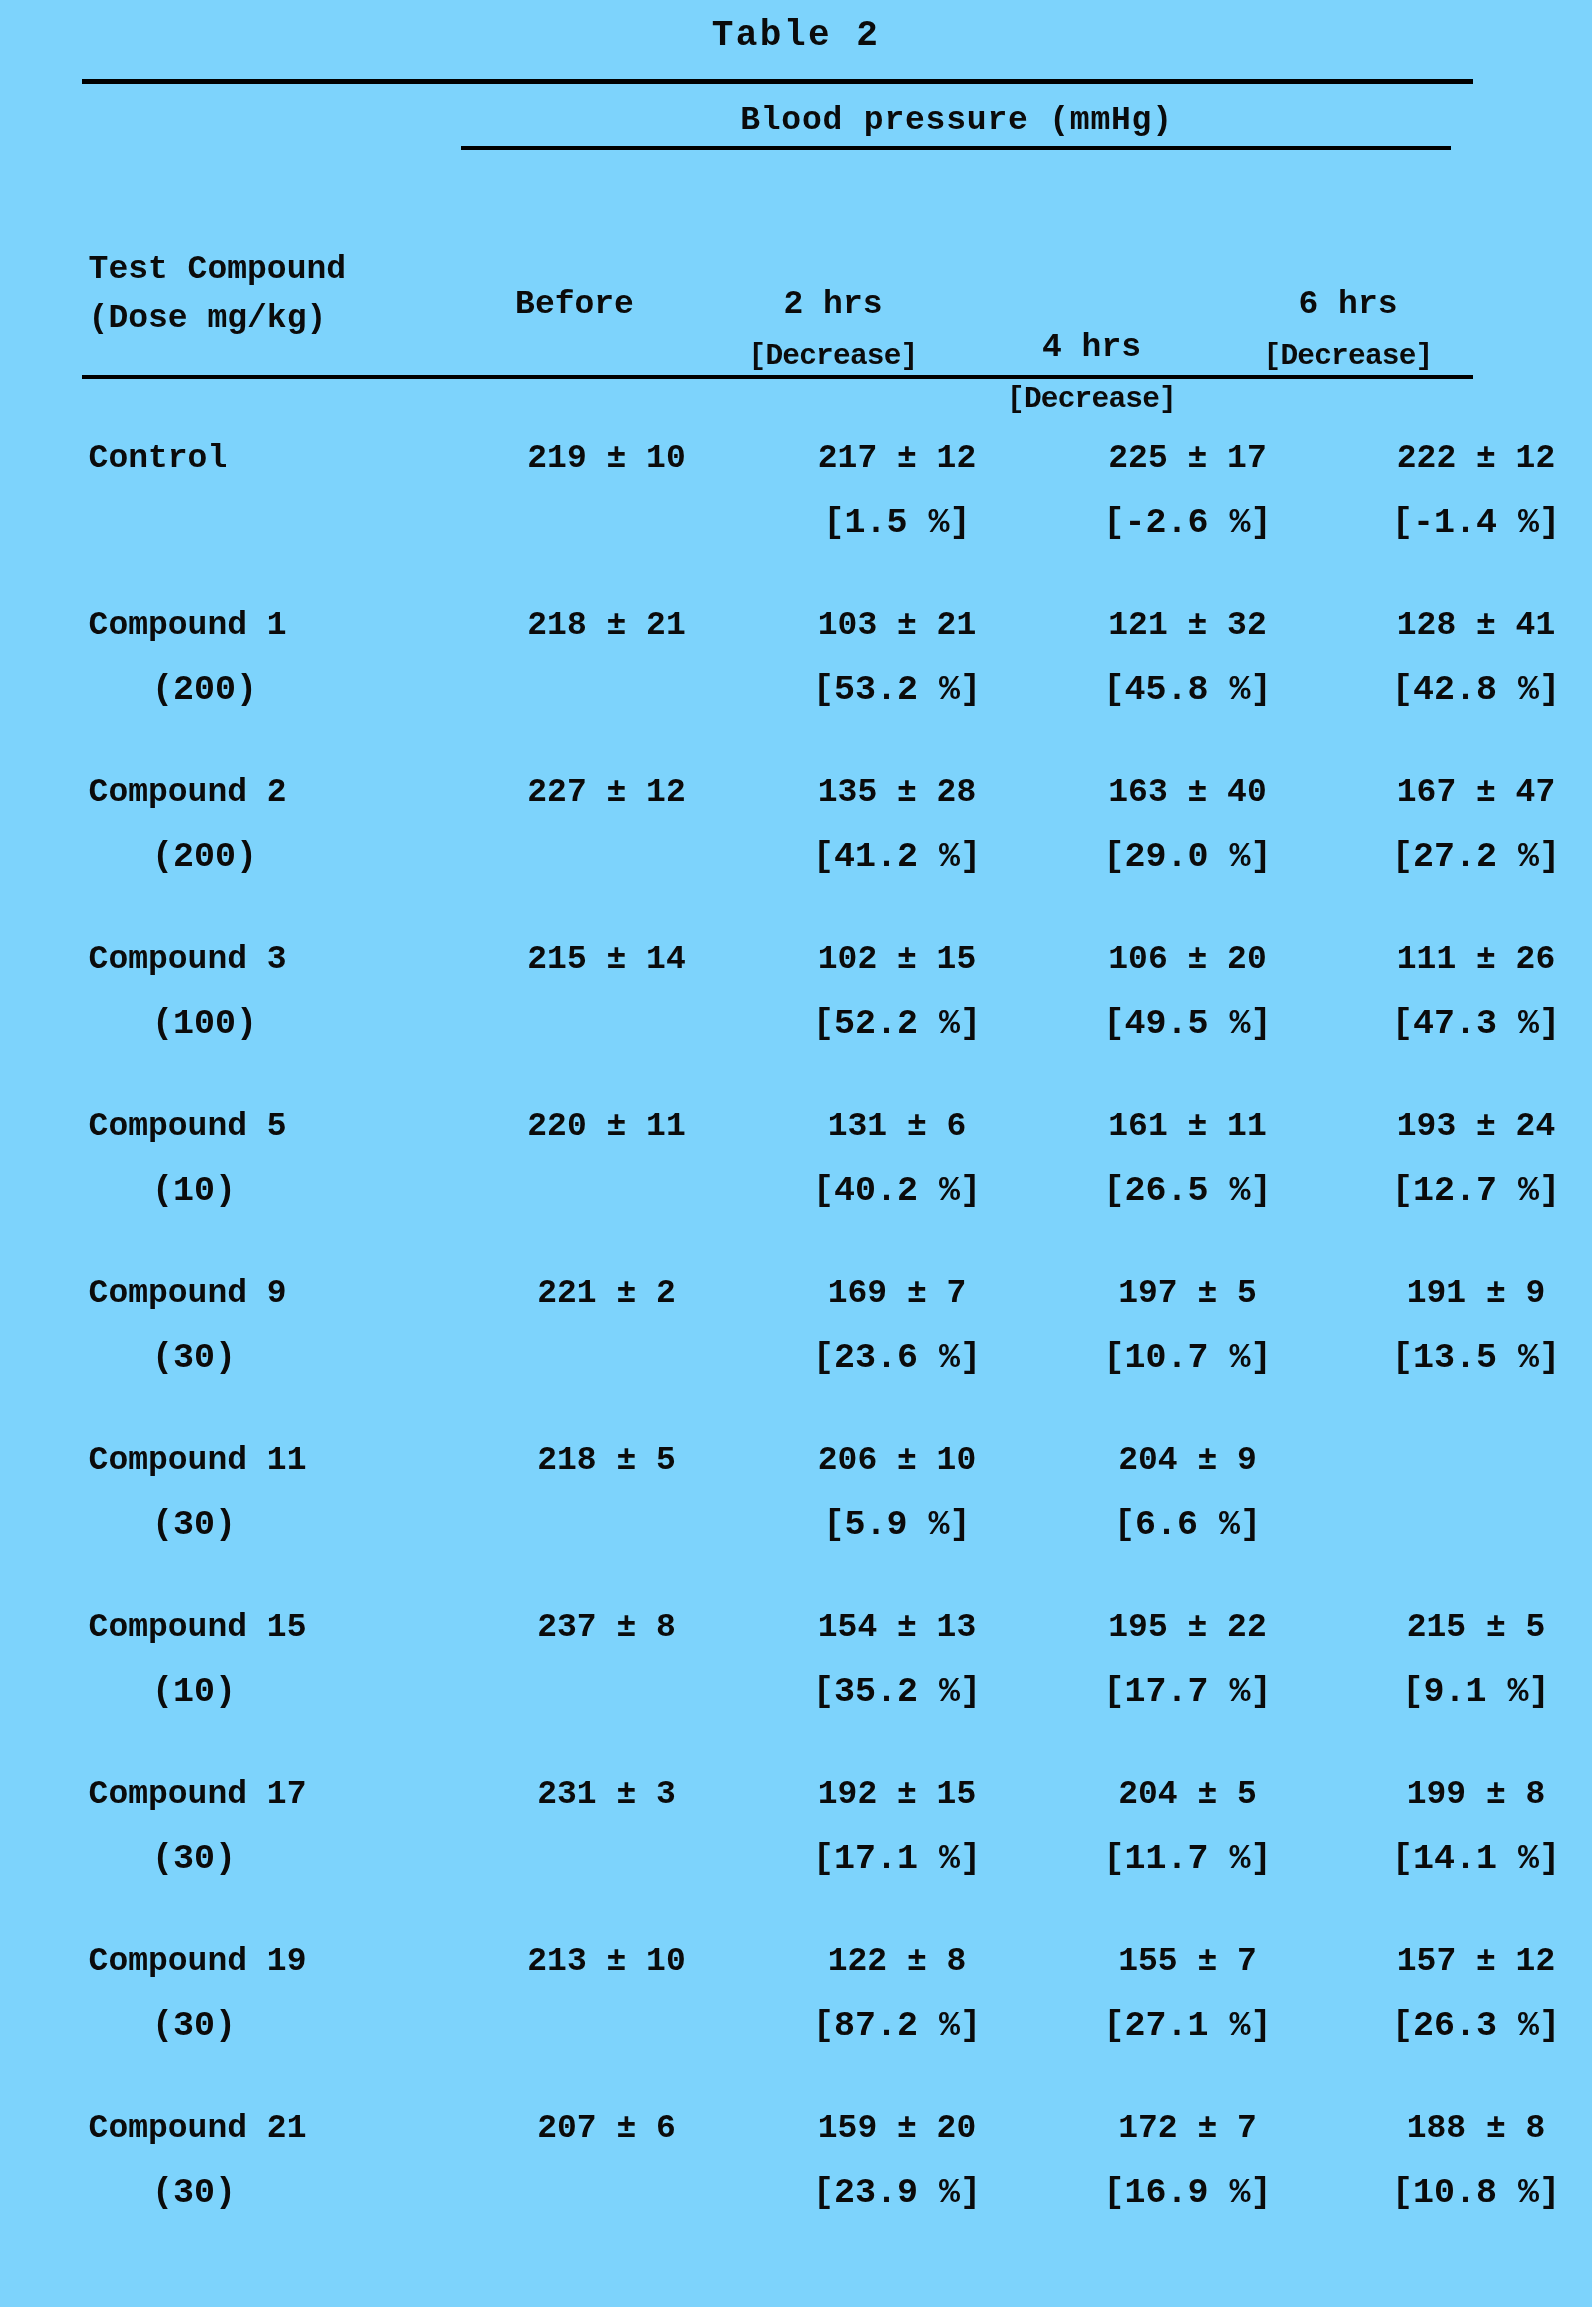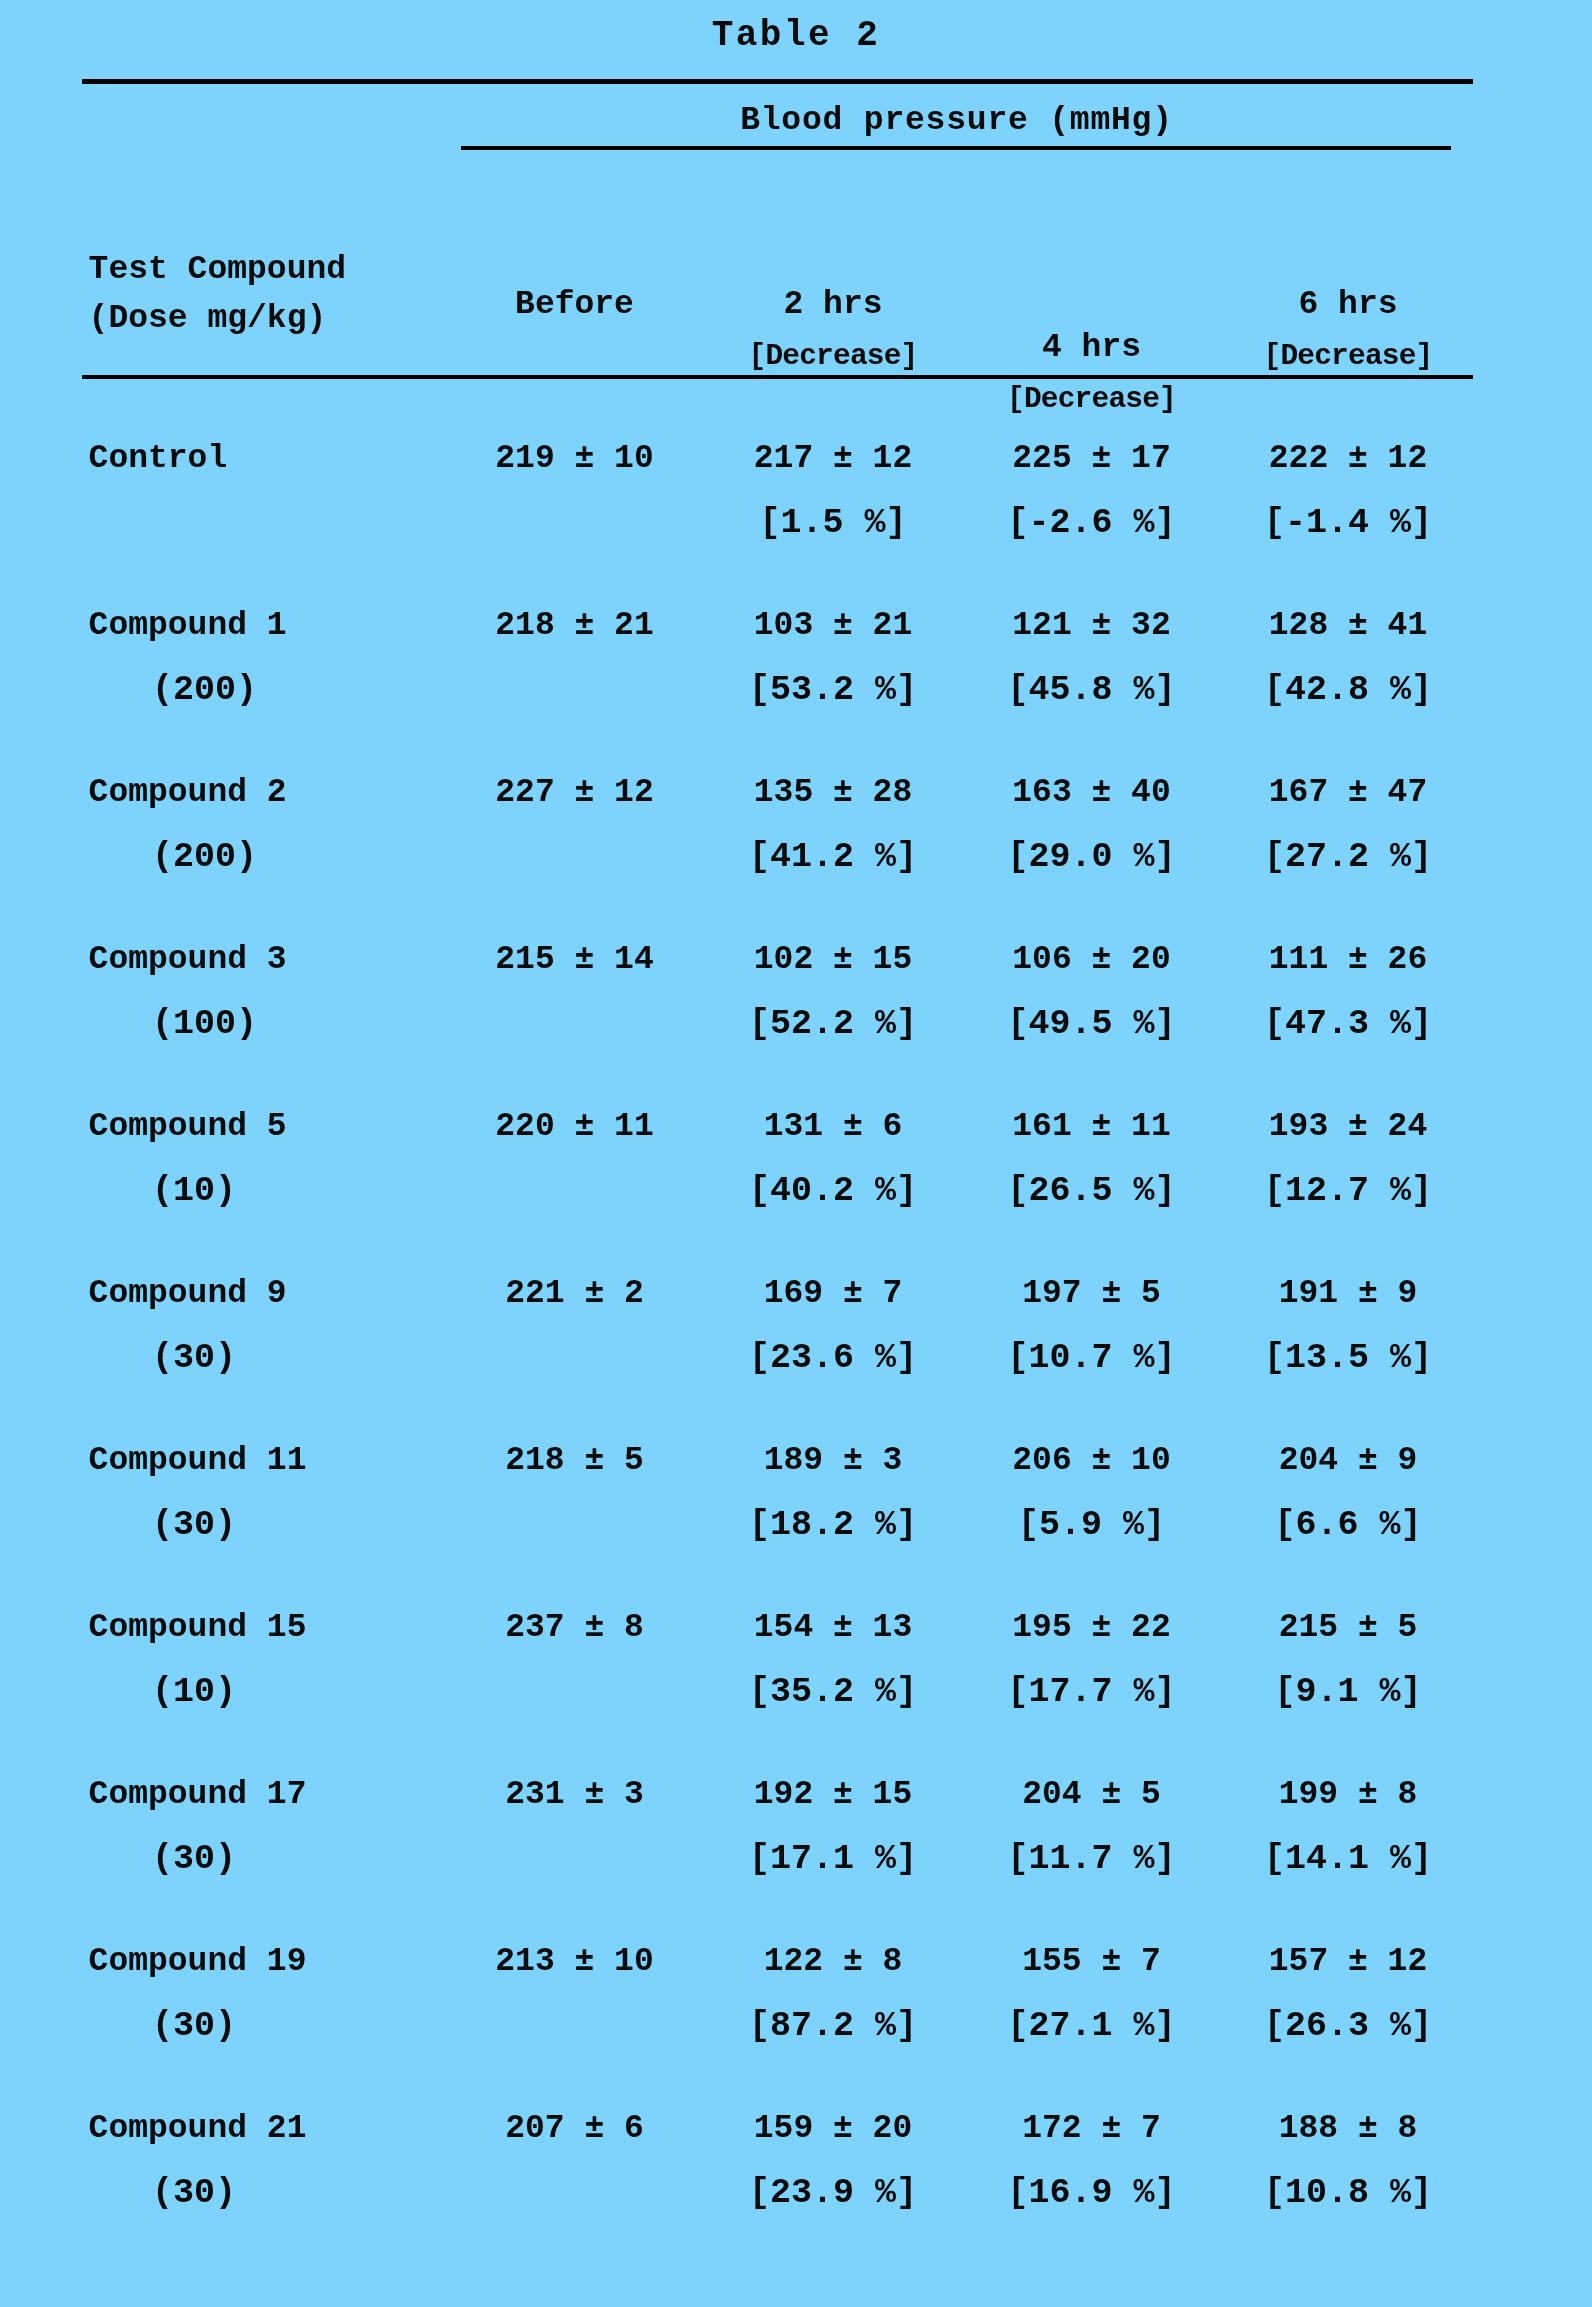--- a/index.html
+++ b/index.html
@@ -36,20 +36,21 @@
   .c2 { left:361px;  width:263px; }
   .c3 { left:624px;  width:254px; }
   .c4 { left:878px; width:263px;margin-top:43px; }
   .c5 { left:1141px; width:250px; }
   .rule-bottom { position:absolute; top:291px; width:1391px; height:4.1px; }
   .rows { margin-top:60px; }
   .row-group {
     display:grid;
     grid-template-columns:361px 263px 254px 263px 250px;
     height:167px;
+    gap:32px;
   }
   .cell { position:relative; }
   .line1 { height:39px; line-height:39px; font-size:33px; white-space:pre; }
   .line2 { margin-top:26px; height:39px; line-height:39px; font-size:35px; white-space:pre; }
   .num  { text-align:center; }
   .name { padding-left:6.6px; text-align:left; }
   .dose { padding-left:70px; text-align:left; }
 </style>
 </head>
 <body>
@@ -220,24 +221,20 @@
 
   <div class="row-group">
     <div class="cell">
       <div class="line1 name">Compound 11</div>
       <div class="line2 dose">(30)</div>
     </div>
     <div class="cell num">
       <div class="line1">218 ± 5</div>
     </div>
     <div class="cell num">
-      <div class="line1">189 ± 3</div>
-      <div class="line2">[18.2 %]</div>
-    </div>
-    <div class="cell num">
       <div class="line1">206 ± 10</div>
       <div class="line2">[5.9 %]</div>
     </div>
     <div class="cell num">
       <div class="line1">204 ± 9</div>
       <div class="line2">[6.6 %]</div>
     </div>
   </div>
 
   <div class="row-group">

